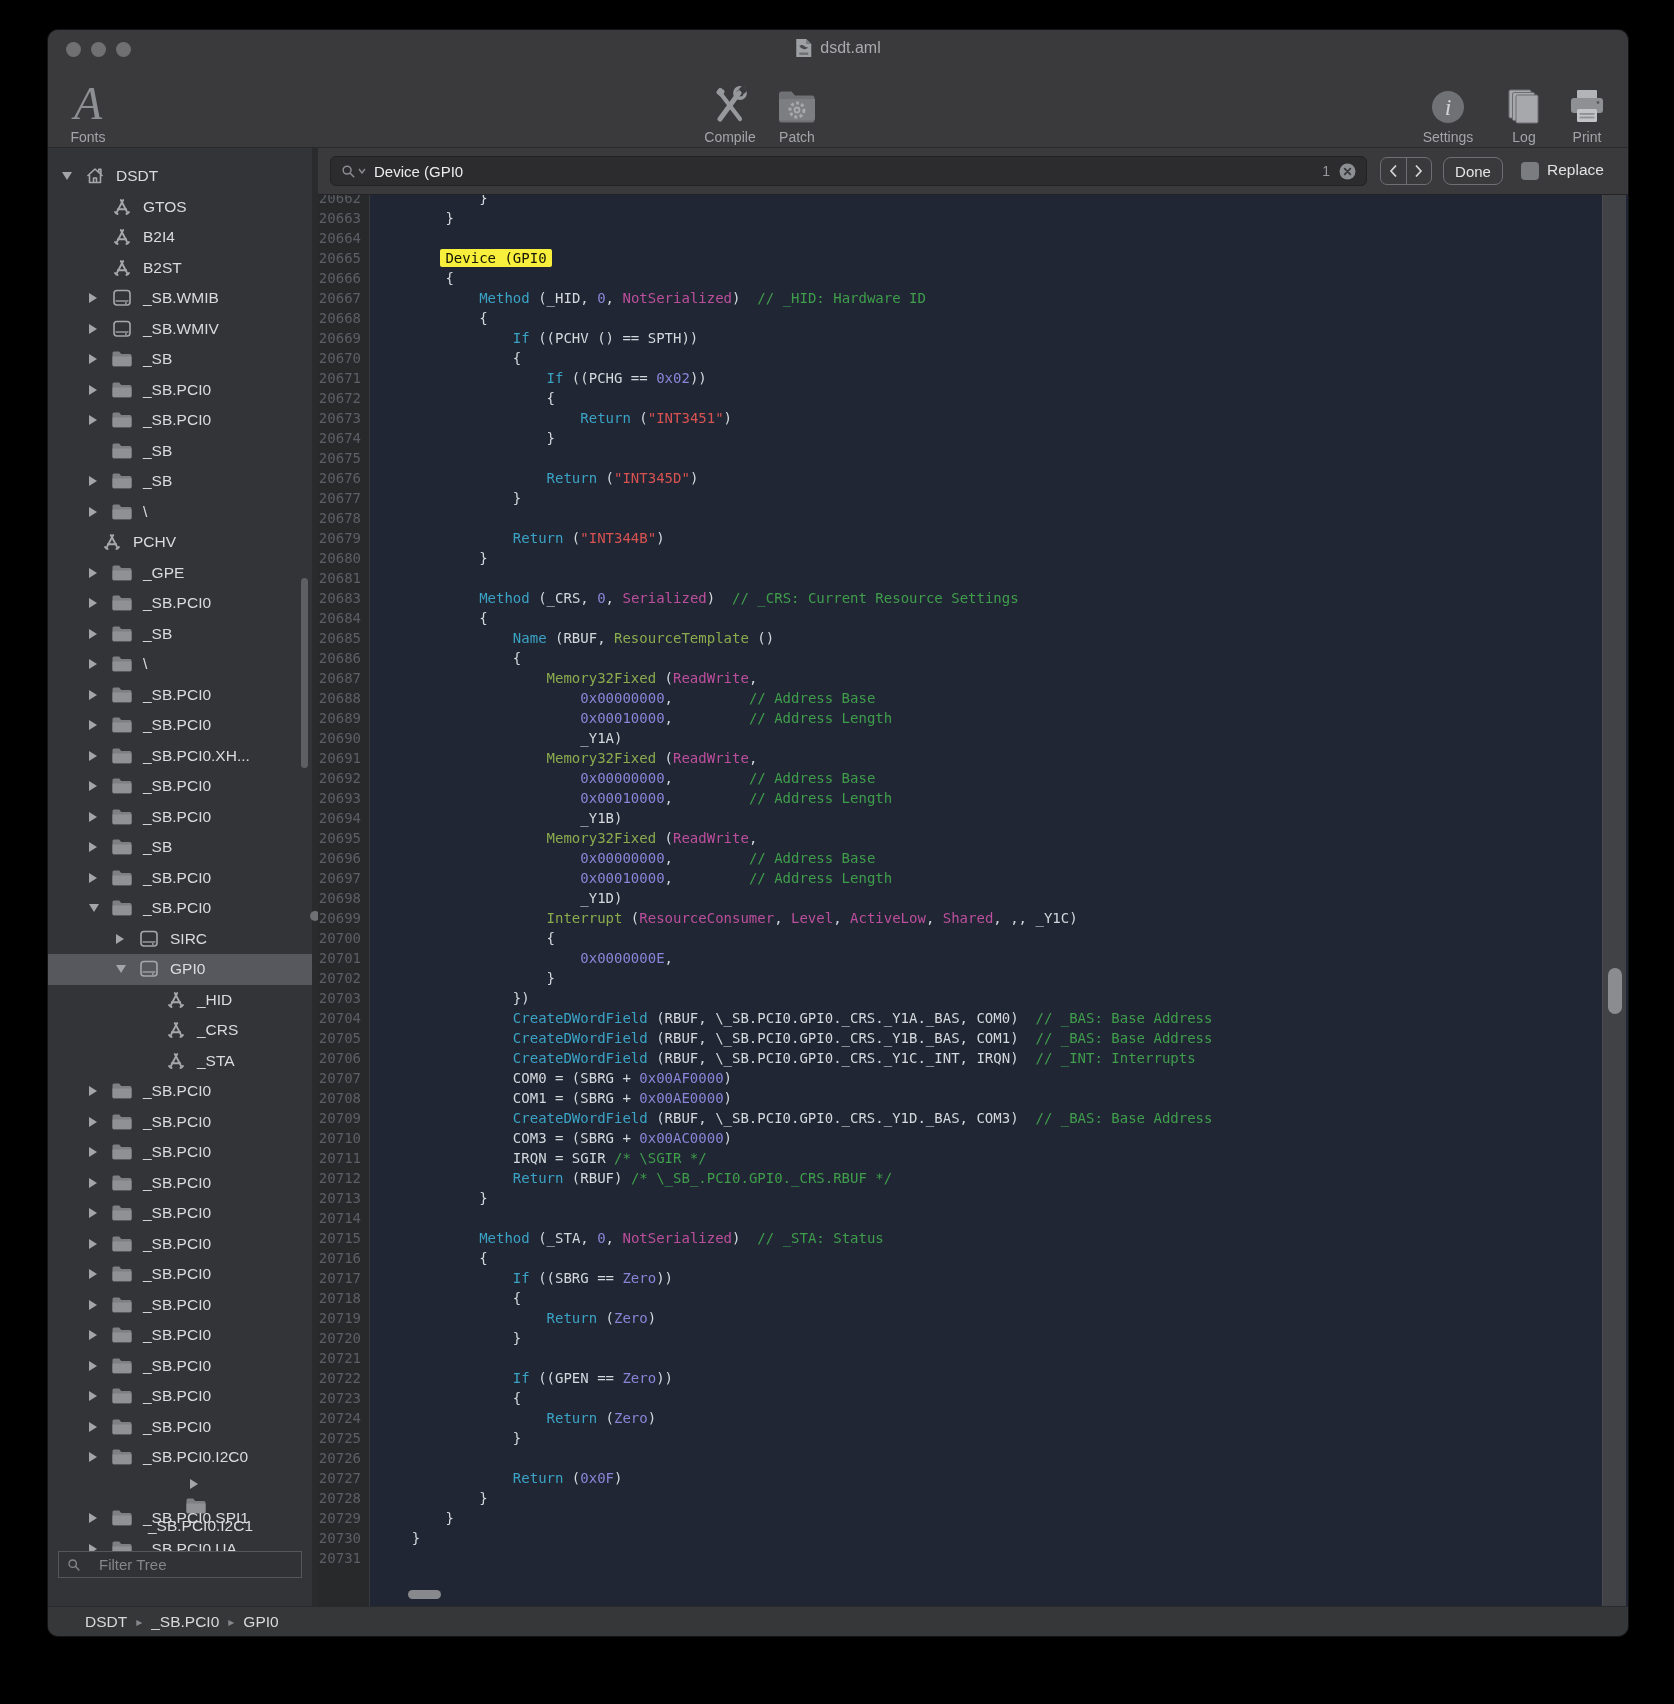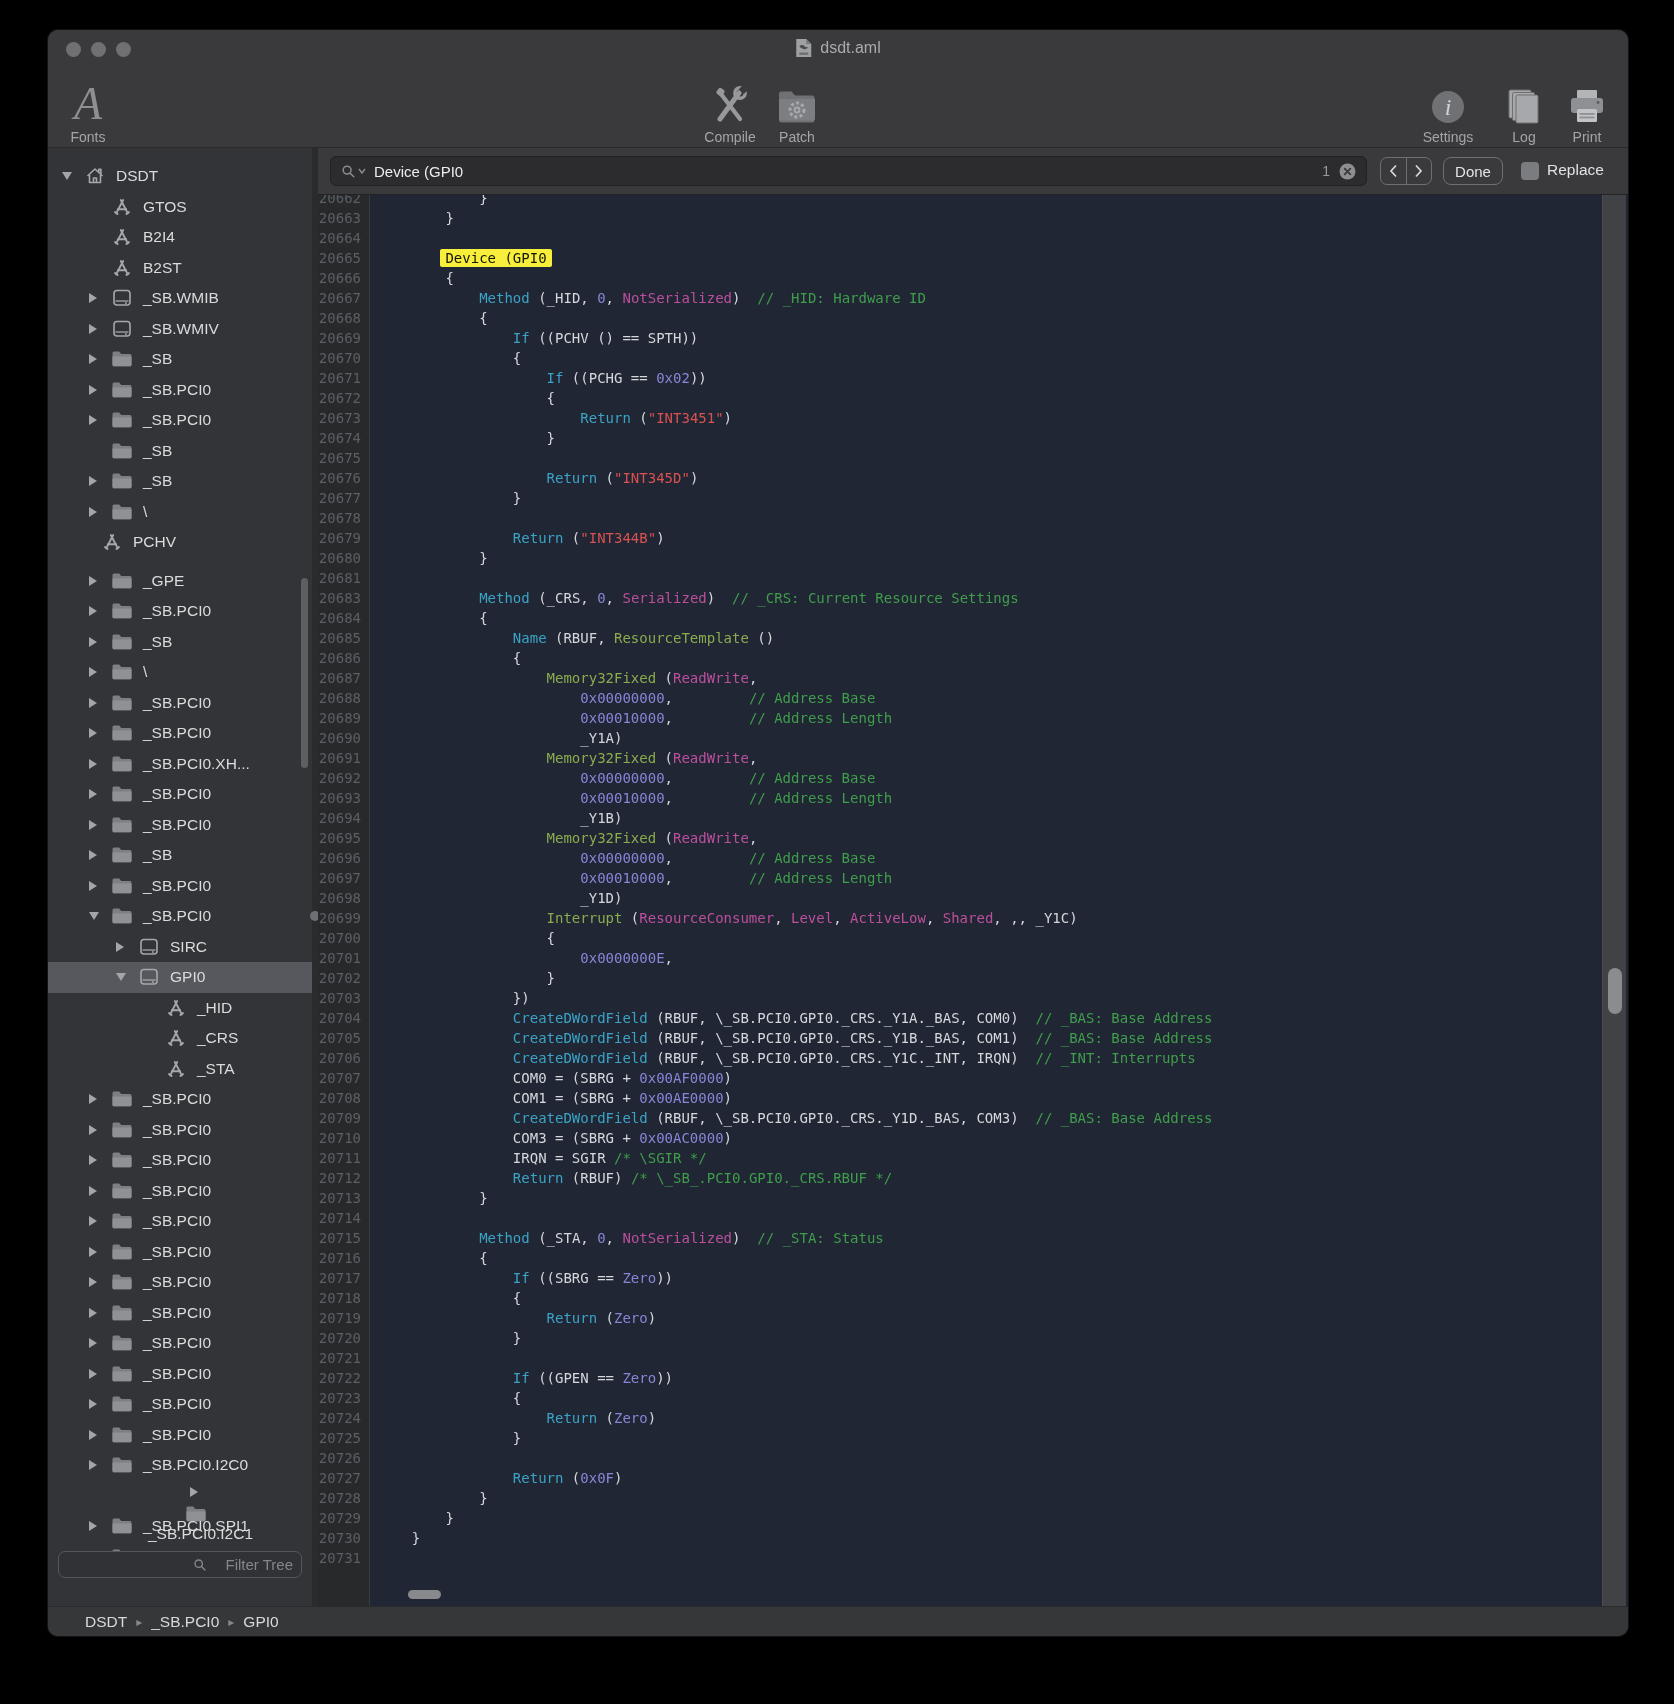--- a/index.html
+++ b/index.html
@@ -29,22 +29,22 @@
   .t-row.sel { background:#56585e; }
   .disc-box { width:22px; display:flex; align-items:center; justify-content:flex-start; flex:0 0 22px; }
   .disc-c { width:0; height:0; border-style:solid; border-width:5.5px 0 5.5px 8.5px;
             border-color:transparent transparent transparent #a4a5a8; }
   .disc-o { width:0; height:0; border-style:solid; border-width:8.5px 5.5px 0 5.5px;
             border-color:#a4a5a8 transparent transparent transparent; }
   .t-icon { width:22px; height:20px; margin-right:10px; flex:0 0 22px; color:#a6a7aa; }
   .sb-thumb { position:absolute; right:4px; top:430px; width:7px; height:190px;
               background:#5d5f63; border-radius:3.5px; }
   .filter-field { position:absolute; left:10px; right:10px; bottom:28px; height:27px;
-                  border:1.5px solid #55565a; border-radius:7px; display:flex; align-items:center;
-                  gap:18px; padding:0 8px; color:#85868b; font-size:15px; background:#313235;justify-content:flex-end; }
+                  border:1.5px solid #55565a; border-radius:0; display:flex; align-items:center;
+                  gap:18px; padding:0 8px; color:#85868b; font-size:15px; background:#313235; }
 
   
   .divider { position:absolute; left:264px; top:118px; width:6px; bottom:30px; background:#2a2b2d; }
   .splitter-dot { position:absolute; left:-2px; top:763px; width:10px; height:10px;
                   border-radius:50%; background:#6e7073; }
 
   
   .editor { position:absolute; left:270px; top:118px; right:0; bottom:30px; background:#202633; }
   .findbar { position:absolute; left:0; top:0; right:0; height:47px; background:#3a3a3c;
              border-bottom:1px solid #232325; }
@@ -303,21 +303,21 @@
           </svg>
           <span>\</span>
         </div>
         <div class="t-row" style="padding-left: 31px;">
           <span class="disc-box"></span>
           <svg class="t-icon" viewBox="0 0 20 20">
             <use href="#sym-method"></use>
           </svg>
           <span>PCHV</span>
         </div>
-        <div class="t-row" style="padding-left: 41px; margin-top: 8px;">
+        <div class="t-row" style="padding-left: 41px;">
           <span class="disc-box">
             <span class="disc-c"></span>
           </span>
           <svg class="t-icon" viewBox="0 0 22 18">
             <use href="#sym-folder"></use>
           </svg>
           <span>_GPE</span>
         </div>
         <div class="t-row" style="padding-left: 41px;">
           <span class="disc-box">

